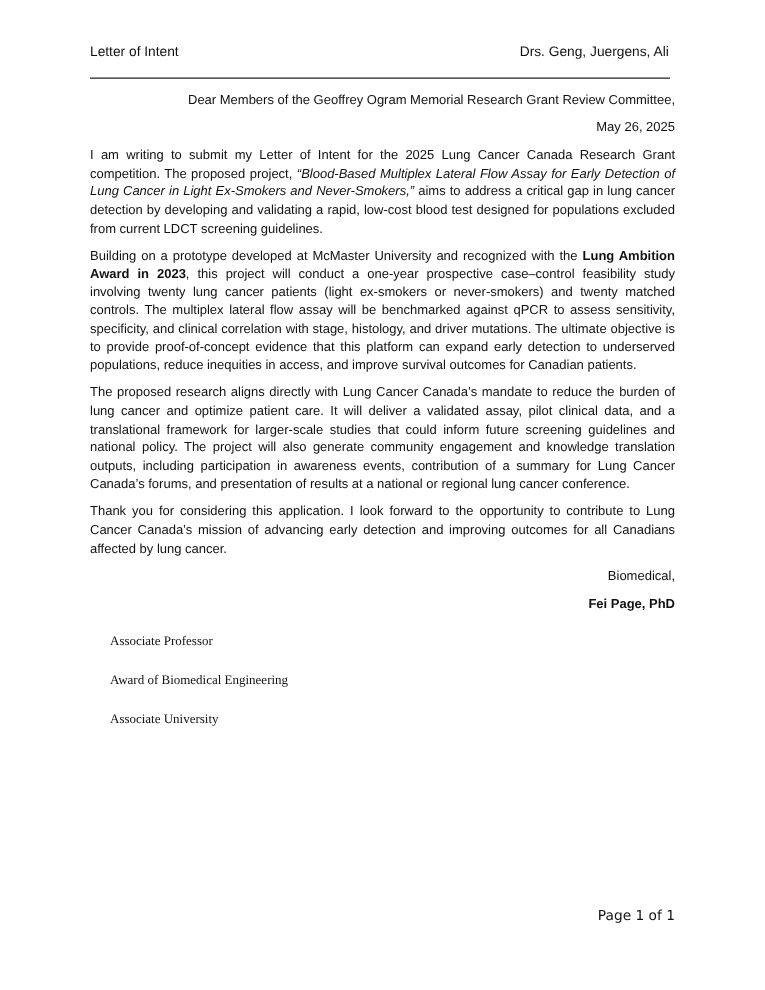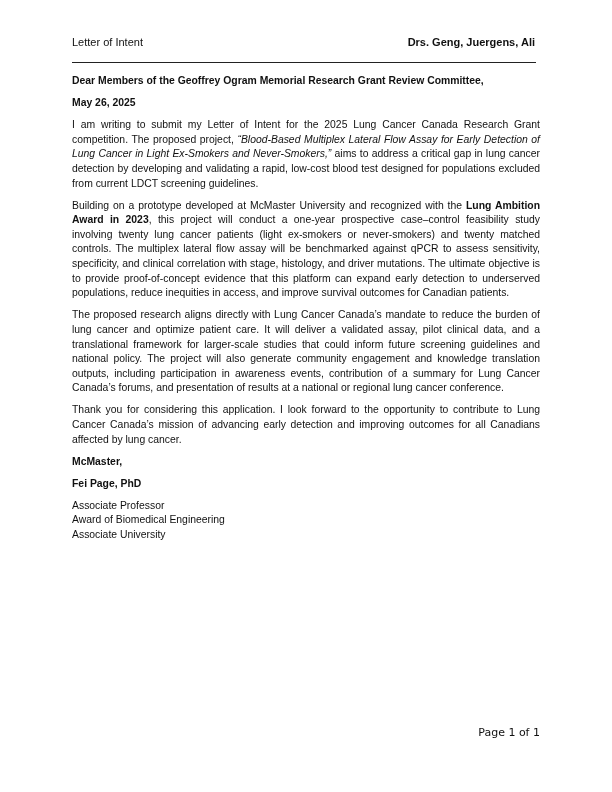--- a/index.html
+++ b/index.html
@@ -1,27 +1,27 @@
 <!DOCTYPE html>
 <html><head>
 <meta charset="utf-8">
 <style>
   html, body { margin: 0; padding: 0; background: #ffffff; }
   body { width: 612px; height: 792px; position: relative; overflow: hidden;
          font-family: "Liberation Sans", sans-serif; color: #111; }
   .hdr-left { position: absolute; left: 72px; top: 36px; font-size: 11px; font-weight: normal; }
-  .hdr-right { position: absolute; right: 77px; top: 36px; font-size: 11px; font-weight: bold; padding-left: 32px; }
+  .hdr-right { position: absolute; right: 77px; top: 36px; font-size: 11px; font-weight: normal; padding-left: 32px; }
   .hdr-rule { position: absolute; left: 72px; top: 62px; width: 464px; border-top: 1px solid #222; }
   .body { position: absolute; left: 72px; top: 74px; width: 468px; font-size: 10.4px; line-height: 14.6px; }
   .body p { margin: 0 0 7.5px 0; text-align: justify; }
-  .body p.nojust { text-align: left; font-weight: bold; }
+  .body p.nojust { text-align: right; }
   .body em { font-style: italic; }
   .body strong { font-weight: bold; }
   .sig-name { font-weight: bold; }
-  .sig-block p { margin: 0; text-align: left; }
+  .sig-block p { margin: 16px; text-align: left; font-family: Liberation Serif, serif; }
   .footer { position: absolute; right: 72px; top: 726px; font-size: 11px; font-family: "DejaVu Sans", sans-serif; }
 </style>
 </head>
 <body>
 
 <div>
   <div class="hdr-left">Letter of Intent</div>
   <div class="hdr-right">Drs. Geng, Juergens, Ali</div>
   <div class="hdr-rule"></div>
 </div>
@@ -31,21 +31,21 @@
   <p class="nojust">May 26, 2025</p>
 
   <p><span>I am writing to submit my Letter of Intent for the 2025 Lung Cancer Canada Research Grant competition. The proposed project, </span><em>“Blood-Based Multiplex Lateral Flow Assay for Early Detection of Lung Cancer in Light Ex-Smokers and Never-Smokers,”</em><span> aims to address a critical gap in lung cancer detection by developing and validating a rapid, low-cost blood test designed for populations excluded from current LDCT screening guidelines.</span></p>
 
   <p><span>Building on a prototype developed at McMaster University and recognized with the </span><strong>Lung Ambition Award in 2023</strong><span>, this project will conduct a one-year prospective case–control feasibility study involving twenty lung cancer patients (light ex-smokers or never-smokers) and twenty matched controls. The multiplex lateral flow assay will be benchmarked against qPCR to assess sensitivity, specificity, and clinical correlation with stage, histology, and driver mutations. The ultimate objective is to provide proof-of-concept evidence that this platform can expand early detection to underserved populations, reduce inequities in access, and improve survival outcomes for Canadian patients.</span></p>
 
   <p>The proposed research aligns directly with Lung Cancer Canada’s mandate to reduce the burden of lung cancer and optimize patient care. It will deliver a validated assay, pilot clinical data, and a translational framework for larger-scale studies that could inform future screening guidelines and national policy. The project will also generate community engagement and knowledge translation outputs, including participation in awareness events, contribution of a summary for Lung Cancer Canada’s forums, and presentation of results at a national or regional lung cancer conference.</p>
 
   <p>Thank you for considering this application. I look forward to the opportunity to contribute to Lung Cancer Canada’s mission of advancing early detection and improving outcomes for all Canadians affected by lung cancer.</p>
 
-  <p class="nojust">McMaster,</p>
+  <p class="nojust">Biomedical,</p>
 
   <p class="nojust sig-name">Fei Page, PhD</p>
 
   <div class="sig-block">
     <p>Associate Professor</p>
     <p>Award of Biomedical Engineering</p>
     <p>Associate University</p>
   </div>
 </div>
 

